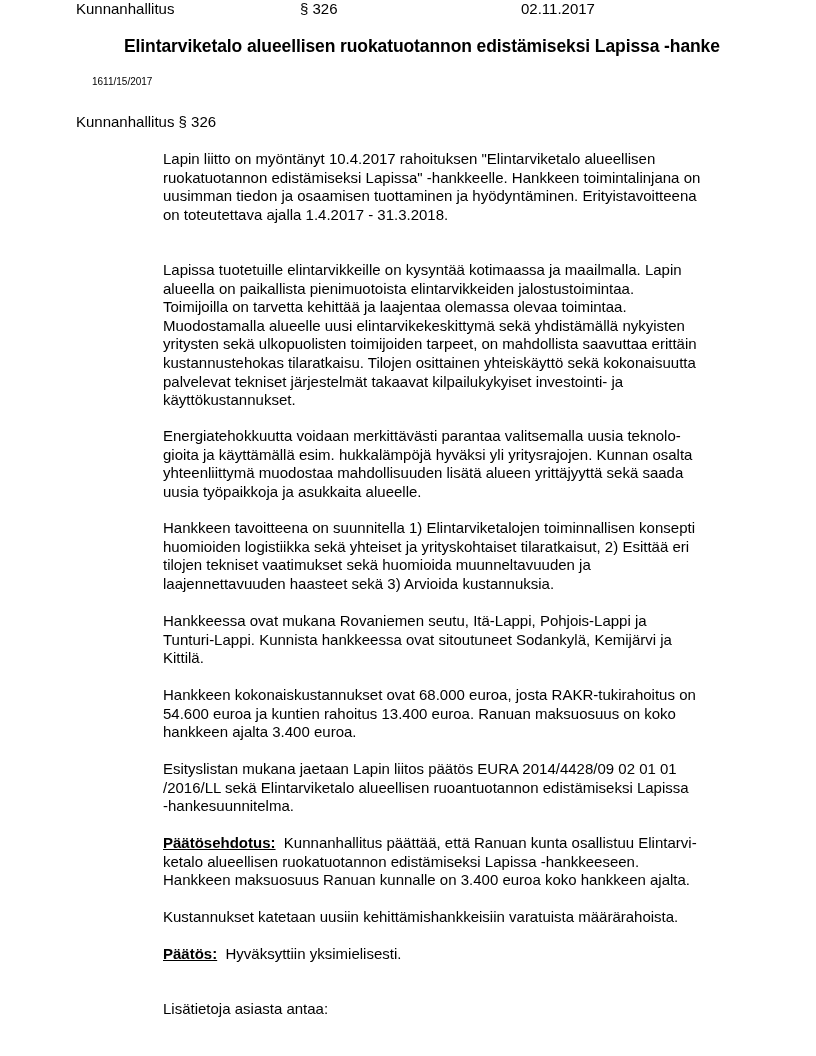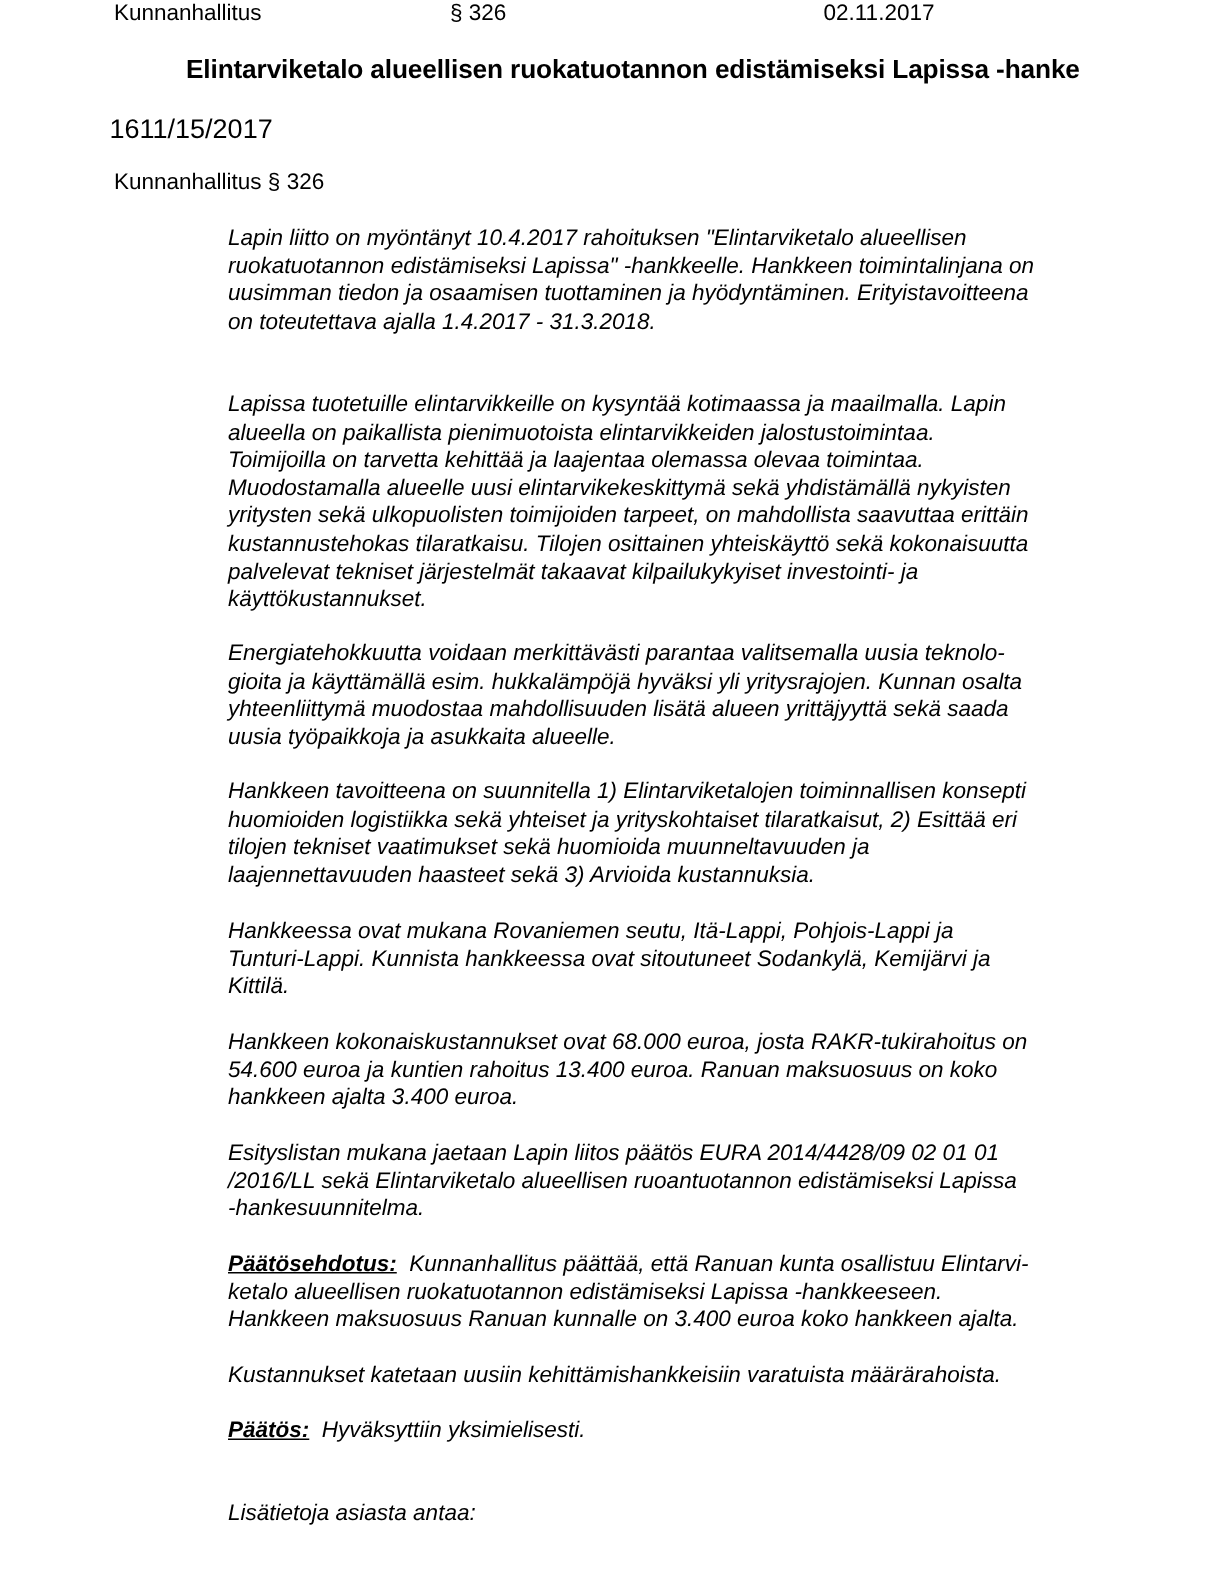--- a/index.html
+++ b/index.html
@@ -20,51 +20,50 @@
       position: absolute;
       top: 0;
       left: 76px;
       height: 18px;
       line-height: 18px;
       font-size: 15px;
     }
     .header-col { position: absolute; white-space: nowrap; }
     .h-org { left: 0; }
     .h-sect { left: 224px; }
-    .h-date { left: 445px; margin-left: 28px; }
+    .h-date { left: 445px; }
     .title {
       position: absolute;
       top: 36px;
       left: 76px;
       font-size: 17.5px;
       font-weight: bold;
       white-space: nowrap;
       letter-spacing: -0.1px;
       margin-left: 48px;
     }
     .docnum {
       position: absolute;
       top: 76px;
-      left: 73px;
-      font-size: 18px;
+      left: 92px;
+      font-size: 10px;
       text-align: center;
     }
     .subhead {
       position: absolute;
       top: 113px;
       left: 76px;
       font-size: 15px;
     }
     .body-text {
       position: absolute;
-      left: 152px;
+      left: 163px;
       width: 600px;
       font-size: 15px;
       line-height: 18.6px;
-      font-style: italic;
     }
     .line { display: block; white-space: nowrap; }
     .label {
       font-weight: bold;
       text-decoration: underline;
       margin-top: 29px;
     }
   </style>
 </head>
 <body>

